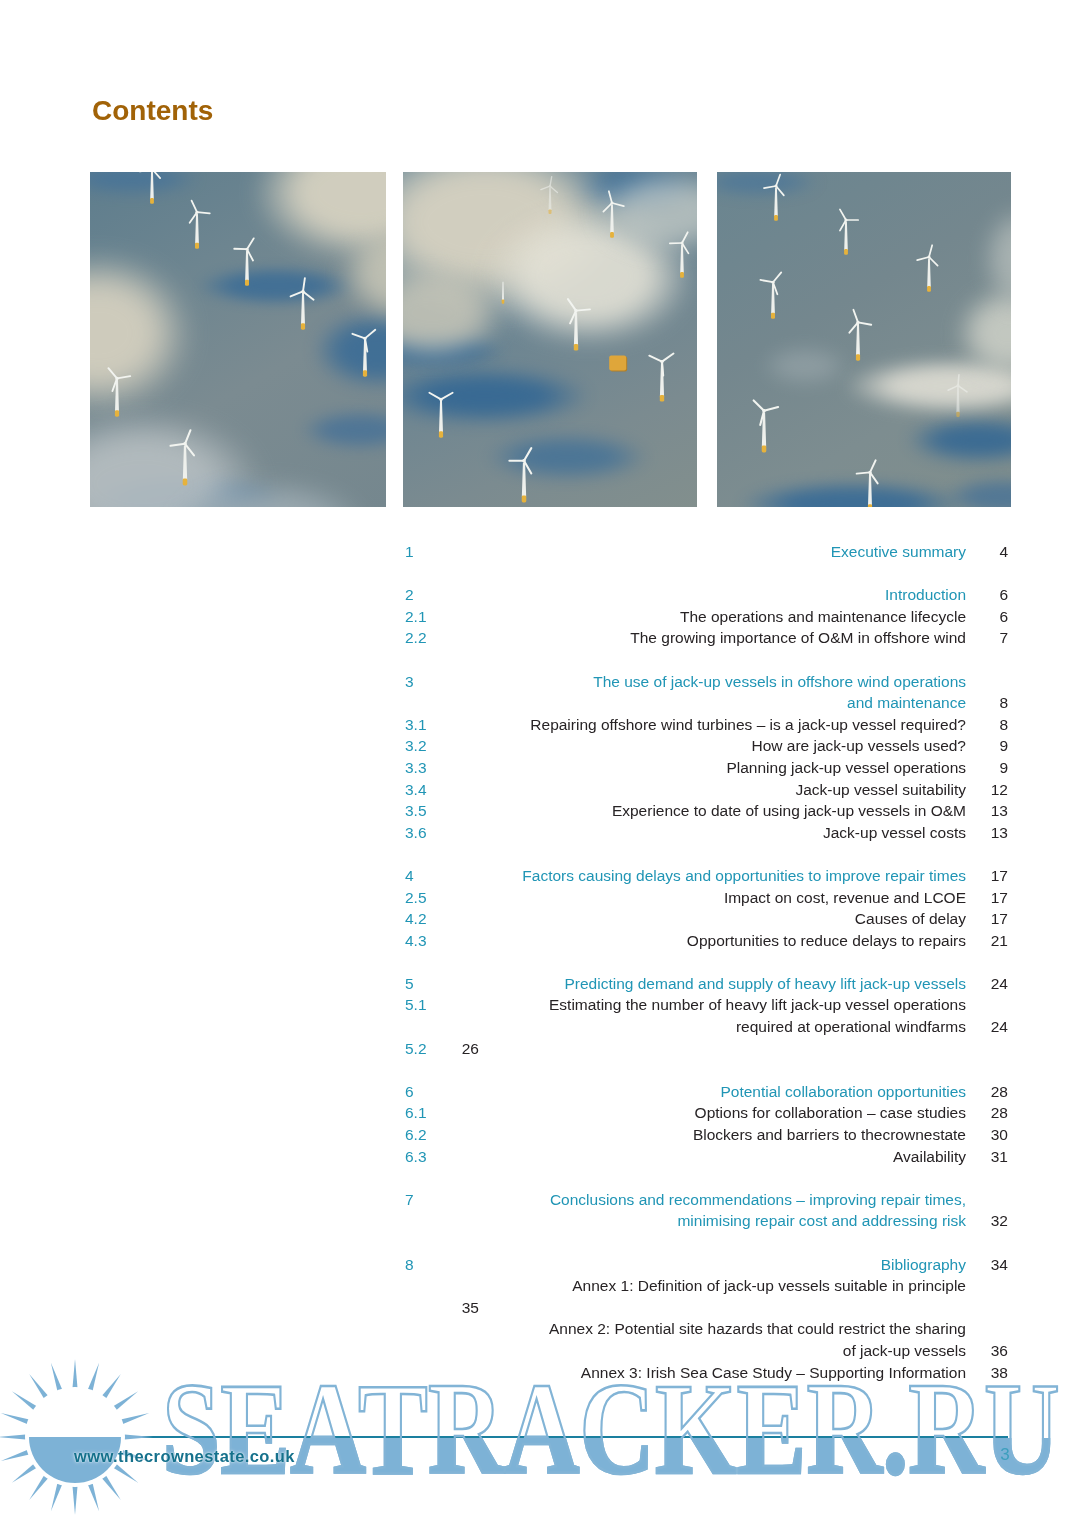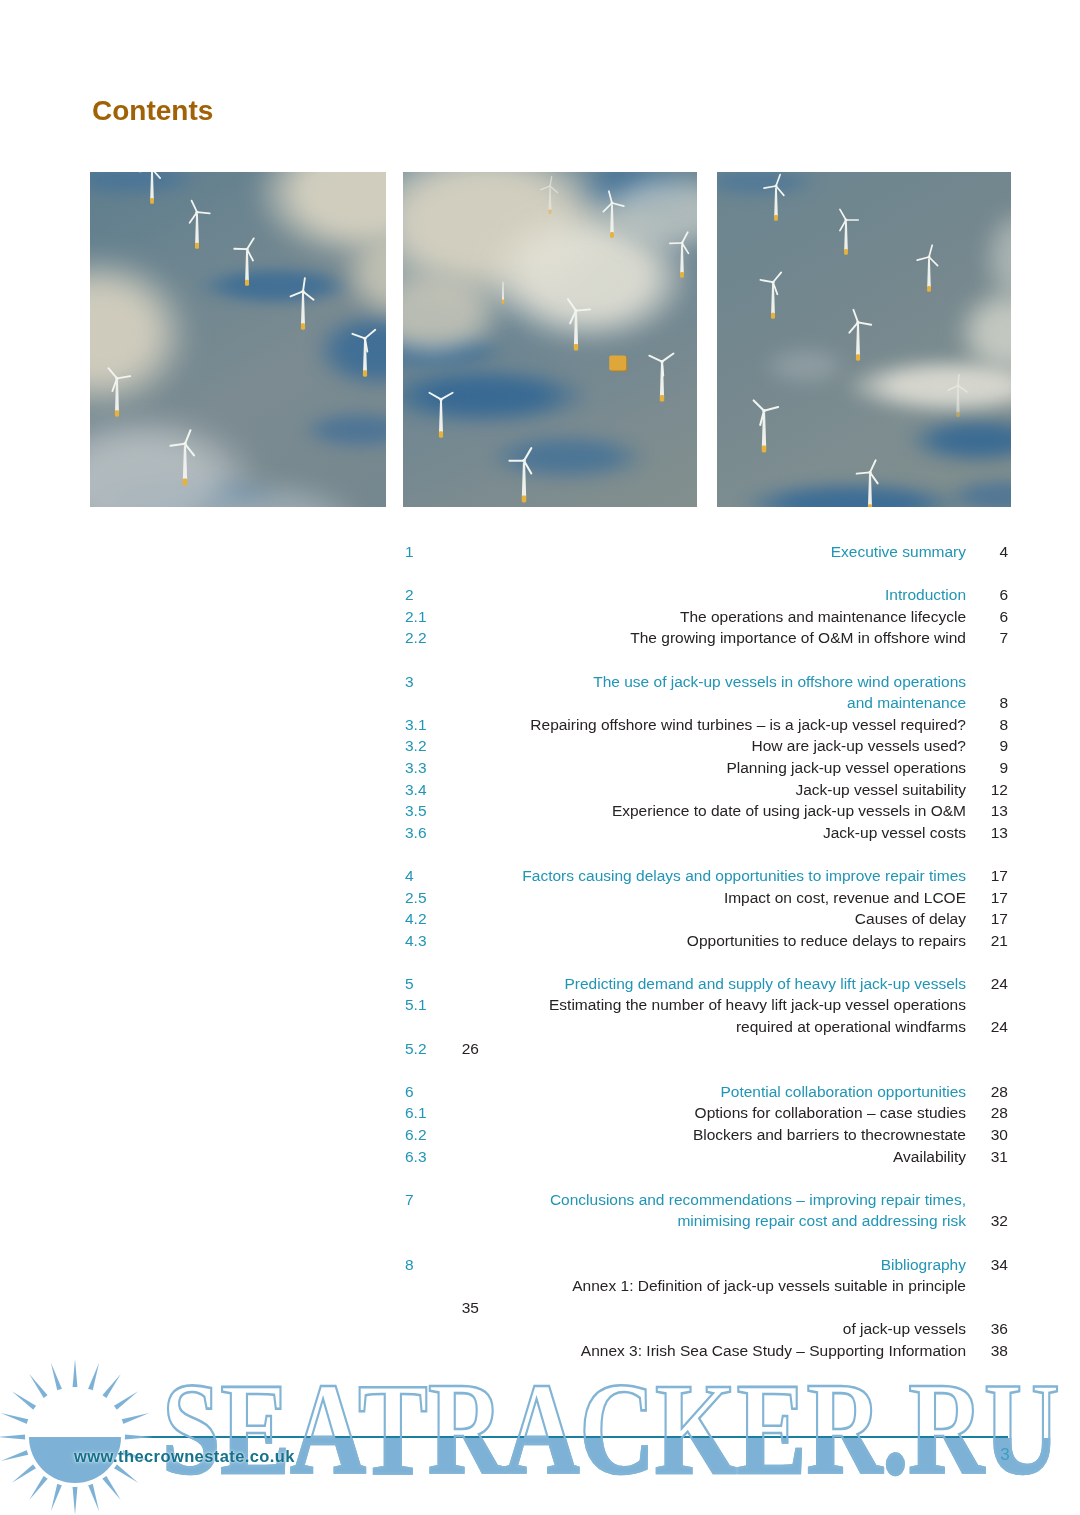--- a/index.html
+++ b/index.html
@@ -430,20 +430,25 @@
         <span class="toc-page">34</span>
       </div>
       <div class="toc-row">
         <span class="toc-num"></span>
         <span class="toc-title">Annex 1: Definition of jack-up vessels suitable in principle</span>
         <span class="toc-page"></span>
       </div>
       <div class="toc-row">
         <span class="toc-num"></span>
         <span class="toc-page">35</span>
+      </div>
+      <div class="toc-row">
+        <span class="toc-num"></span>
+        <span class="toc-title">Annex 2: Potential site hazards that could restrict the sharing</span>
+        <span class="toc-page"></span>
       </div>
       <div class="toc-row">
         <span class="toc-num"></span>
         <span class="toc-title">of jack-up vessels</span>
         <span class="toc-page">36</span>
       </div>
       <div class="toc-row">
         <span class="toc-num"></span>
         <span class="toc-title">Annex 3: Irish Sea Case Study – Supporting Information</span>
         <span class="toc-page">38</span>

